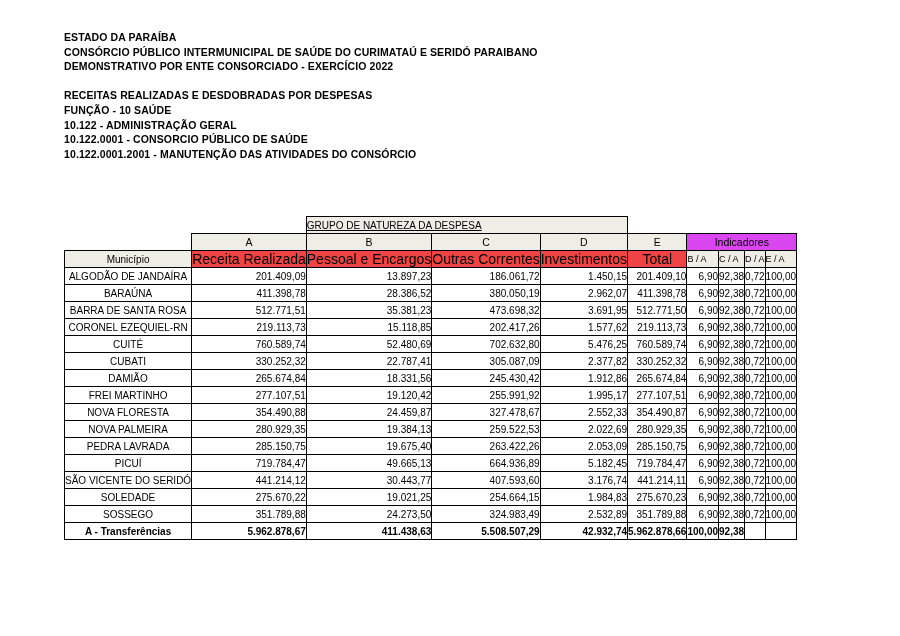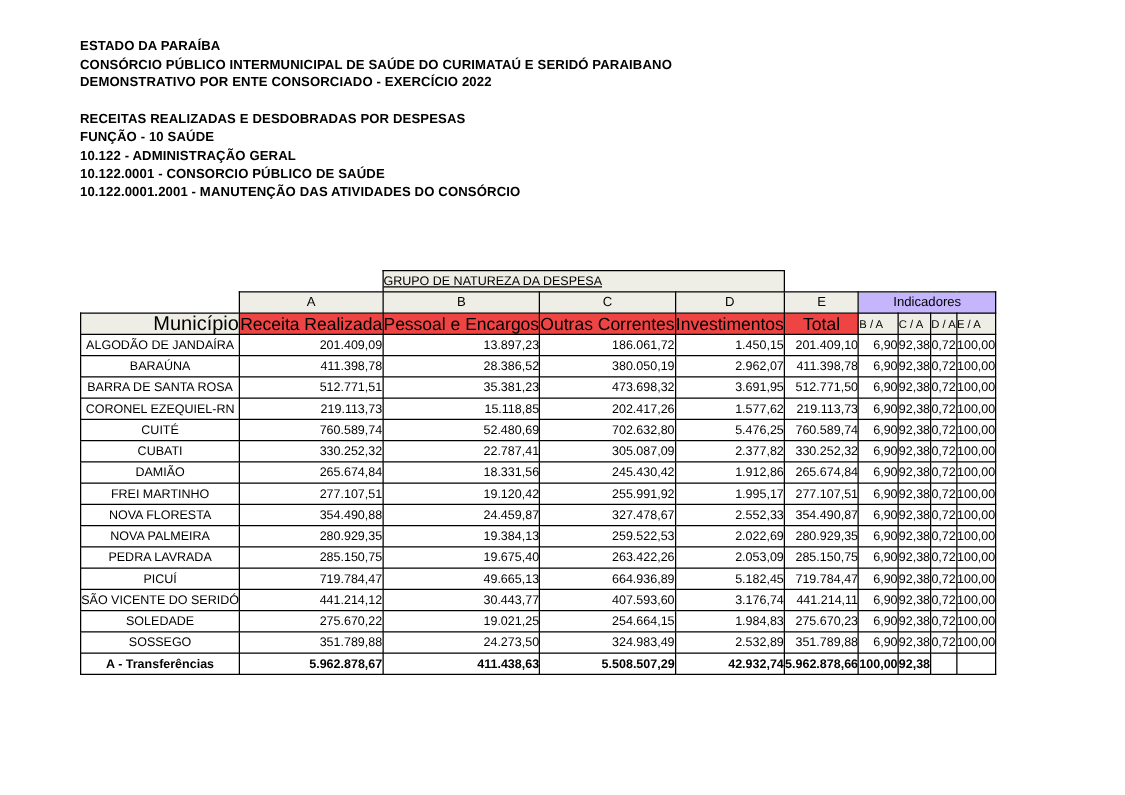--- a/index.html
+++ b/index.html
@@ -63,43 +63,43 @@
   .hdr-letter {
     text-align: center;
     font-weight: bold;
     background: #eeeee6;
     font-size: 10.5px;
     height: 17px;
   }
   .hdr-ind {
     text-align: center;
     font-weight: bold;
-    background: #c4b5fd;
+    background: #d946ef;
     font-size: 10.5px;
   }
   .hdr-sub {
     text-align: center;
     font-weight: bold;
     background: #ef4444;
     font-size: 14px;
     height: 15px;
   }
   .hdr-sub-left {
     text-align: left;
     padding-left: 3px;
     font-weight: bold;
     background: #eeeee6;
     font-size: 9px;
     height: 15px;
   }
   .hdr-mun {
-    text-align: right;
+    text-align: center;
     font-weight: bold;
     background: #eeeee6;
-    font-size: 16px;
+    font-size: 10px;
   }
   td.mun {
     text-align: center;
     padding: 0 3px;
     font-size: 10px;
   }
   td.num {
     text-align: right;
     padding-right: 4px;
     font-size: 10px;

